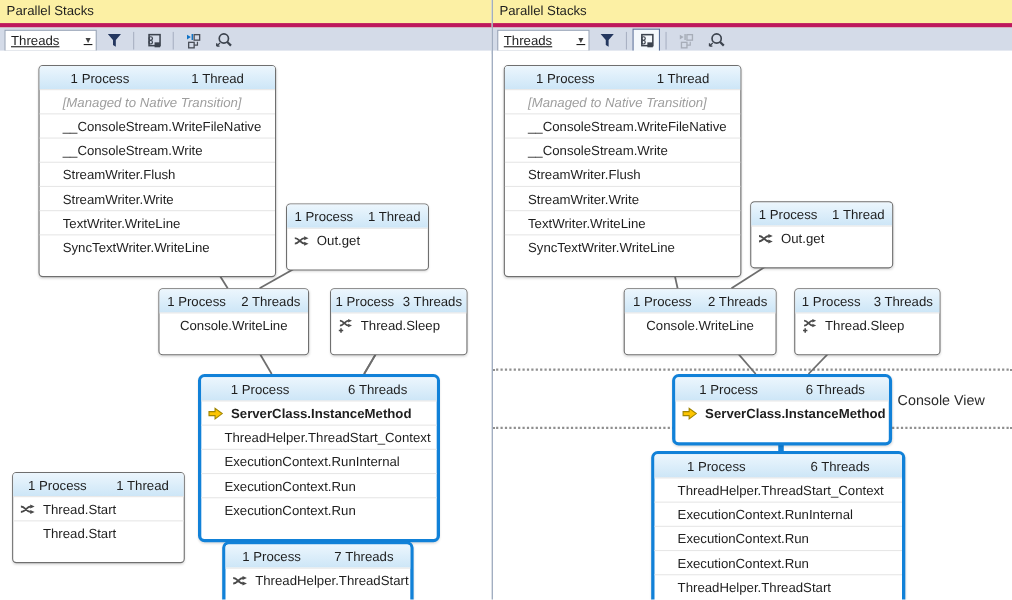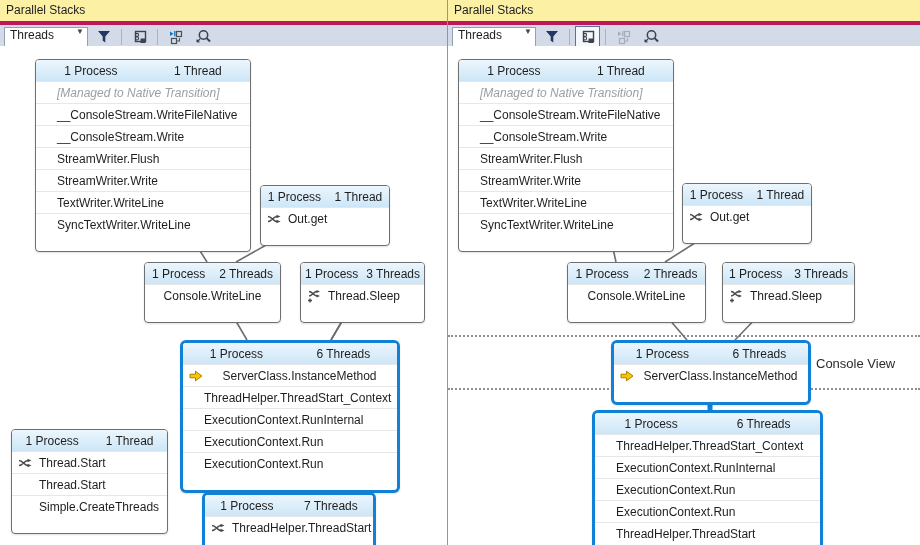--- a/index.html
+++ b/index.html
@@ -8,41 +8,41 @@
   .app{position:relative;width:920px;height:545px;}
   .panel{position:absolute;top:0;height:545px;overflow:hidden;}
   .panel.left{left:0;width:447px;}
   .panel.right{left:448px;width:472px;}
   .vdivider{position:absolute;top:0;left:447px;width:1px;height:545px;background:#8897b0;}
 
   .titlebar{height:21px;line-height:21px;background:#fcf0a4;border-bottom:4px solid #be185d;
             padding-left:6px;color:#1e1e1e;}
   .toolbar{height:24px;background:#d4dbe8;display:flex;align-items:center;padding:0 4px;gap:3px;}
   .combo{height:18px;width:74px;background:#fff;border:1px solid #94a0b4;display:flex;
-         align-items:flex-start;justify-content:space-between;padding:0 3px 0 5px;cursor:default;}
+         align-items:center;justify-content:space-between;padding:0 3px 0 5px;cursor:default;text-decoration:underline;}
   .combo .chev{font-size:8px;color:#444;line-height:1;}
   .tbtn{width:23px;height:21px;display:flex;align-items:center;justify-content:center;border:1px solid transparent;}
   .tbtn.pressed{background:#f4f8fc;border:1px solid #5b7199;}
   .tsep{width:1px;height:16px;background:#a9b1c3;margin:0 2px;}
 
   .canvas{position:absolute;left:0;top:46px;right:0;bottom:0;background:#fff;}
   .wires{position:absolute;left:0;top:0;z-index:1;}
 
   .sbox{position:absolute;z-index:2;background:#fff;border:1px solid #6f6f6f;border-radius:4px;
         padding-bottom:16px;box-shadow:0 1px 2px rgba(0,0,0,0.12);}
   .sbox.sel{border:3px solid #1181d8;border-radius:6px;}
   .sbox-h{height:21px;display:flex;justify-content:space-around;align-items:center;
           background:linear-gradient(#ecf6fd,#cde6f7);border-radius:3px 3px 0 0;white-space:nowrap;}
   .srow{height:21px;display:flex;align-items:center;padding:0 8px 0 21px;border-top:1px solid #e7e7e7;
         position:relative;white-space:nowrap;}
   .srow.center{justify-content:center;padding:0 8px;}
   .srow.withicon{padding-left:27px;}
   .srow .ric{position:absolute;left:6px;top:50%;transform:translateY(-50%);display:flex;}
   .dim{color:#9e9e9e;font-style:italic;}
-  .bold{font-weight:normal;justify-content:center;}
+  .bold{font-weight:bold;}
 
   .dotline{position:absolute;left:0;width:100%;height:0;border-top:2px dotted #8f8f8f;z-index:0;}
   .mv-label{position:absolute;color:#2b2b2b;font-size:13px;z-index:2;}
 </style>
 </head>
 <body>
 
 <div class="app">
 
   <div class="panel left">
@@ -215,23 +215,20 @@
                 <path d="M1 3.5 C5 3.5 6 8.5 10 8.5 M1 8.5 C5 8.5 6 3.5 10 3.5" fill="none" stroke="#4a4a4a" stroke-width="1.7"></path>
                 <path d="M9.5 6.7 L13.5 8.5 L9.5 10.3 z" fill="#4a4a4a"></path>
                 <path d="M9.5 1.7 L13.5 3.5 L9.5 5.3 z" fill="#4a4a4a"></path>
               </svg>
           </span>
           <span>Thread.Start</span>
         </div>
         <div class="srow withicon">
             <span>Thread.Start</span>
           </div>
-        <div class="srow withicon">
-            <span>Simple.CreateThreads</span>
-          </div>
       </div>
 
       <div class="sbox sel" style="left:202px;top:446px;width:168px;">
         <div class="sbox-h">
           <span>1 Process</span>
           <span>7 Threads</span>
         </div>
         <div class="srow withicon">
           <span class="ric">
             <svg width="15" height="12" viewBox="0 0 15 12">

